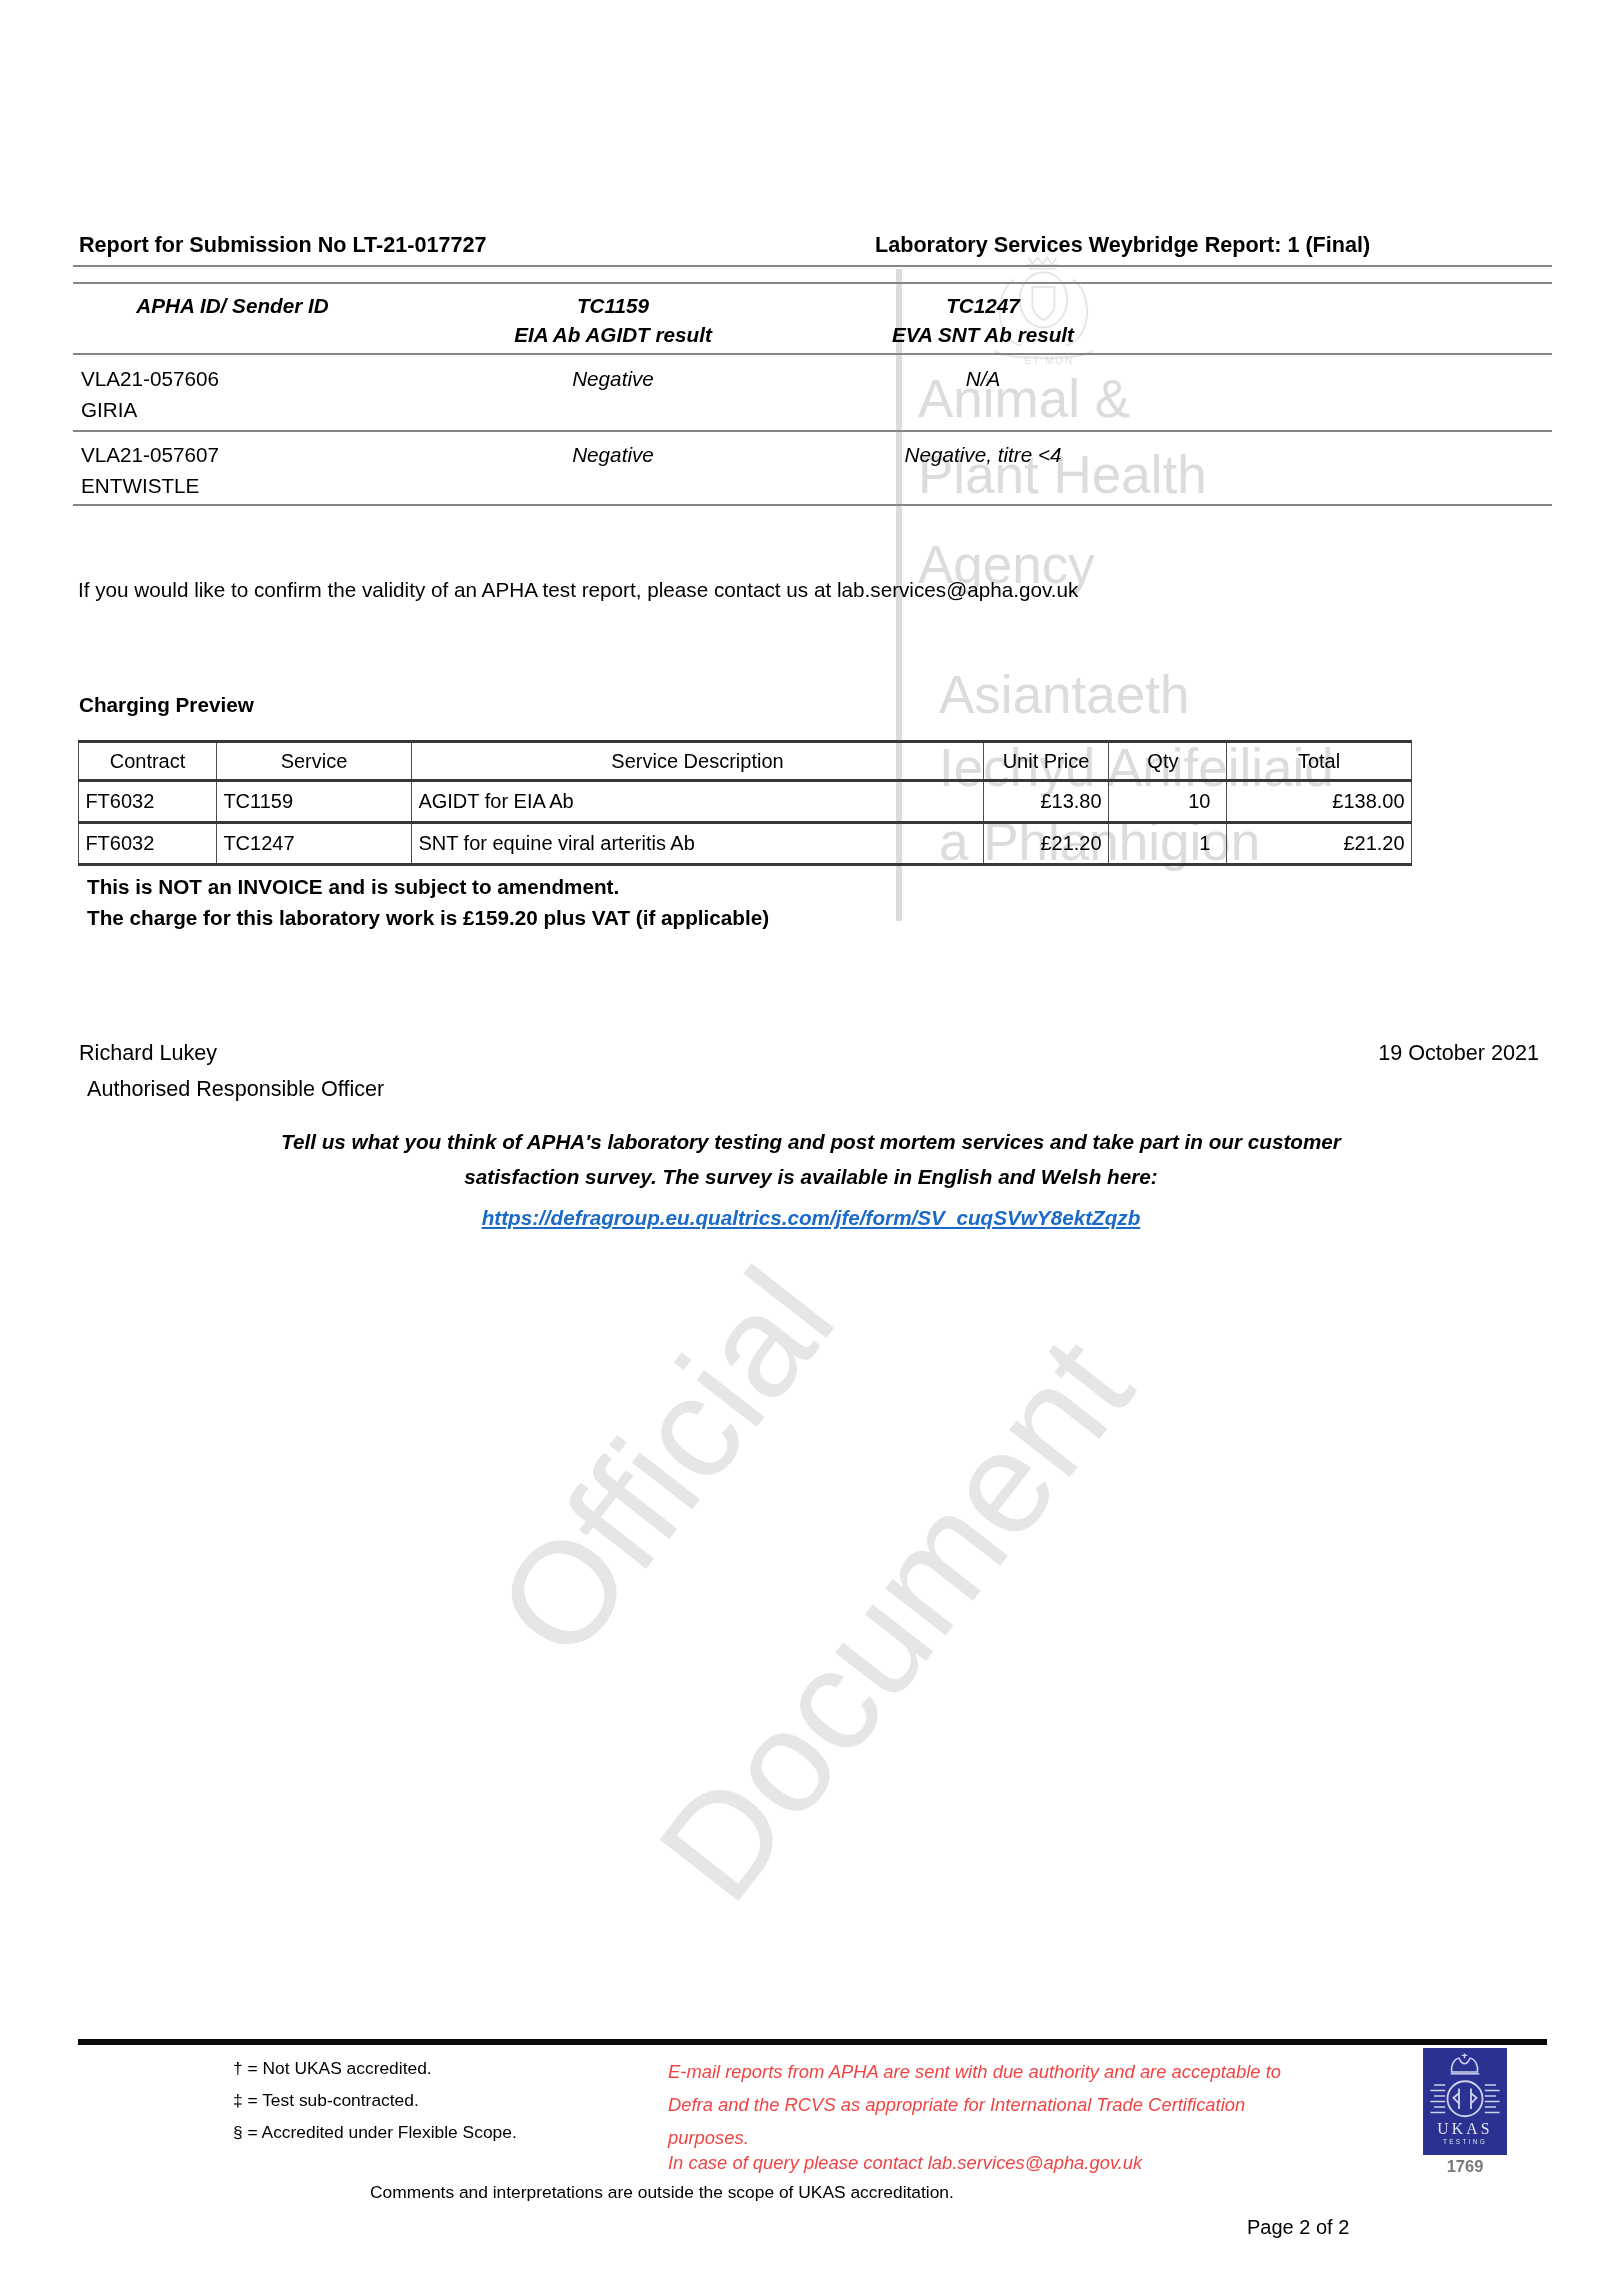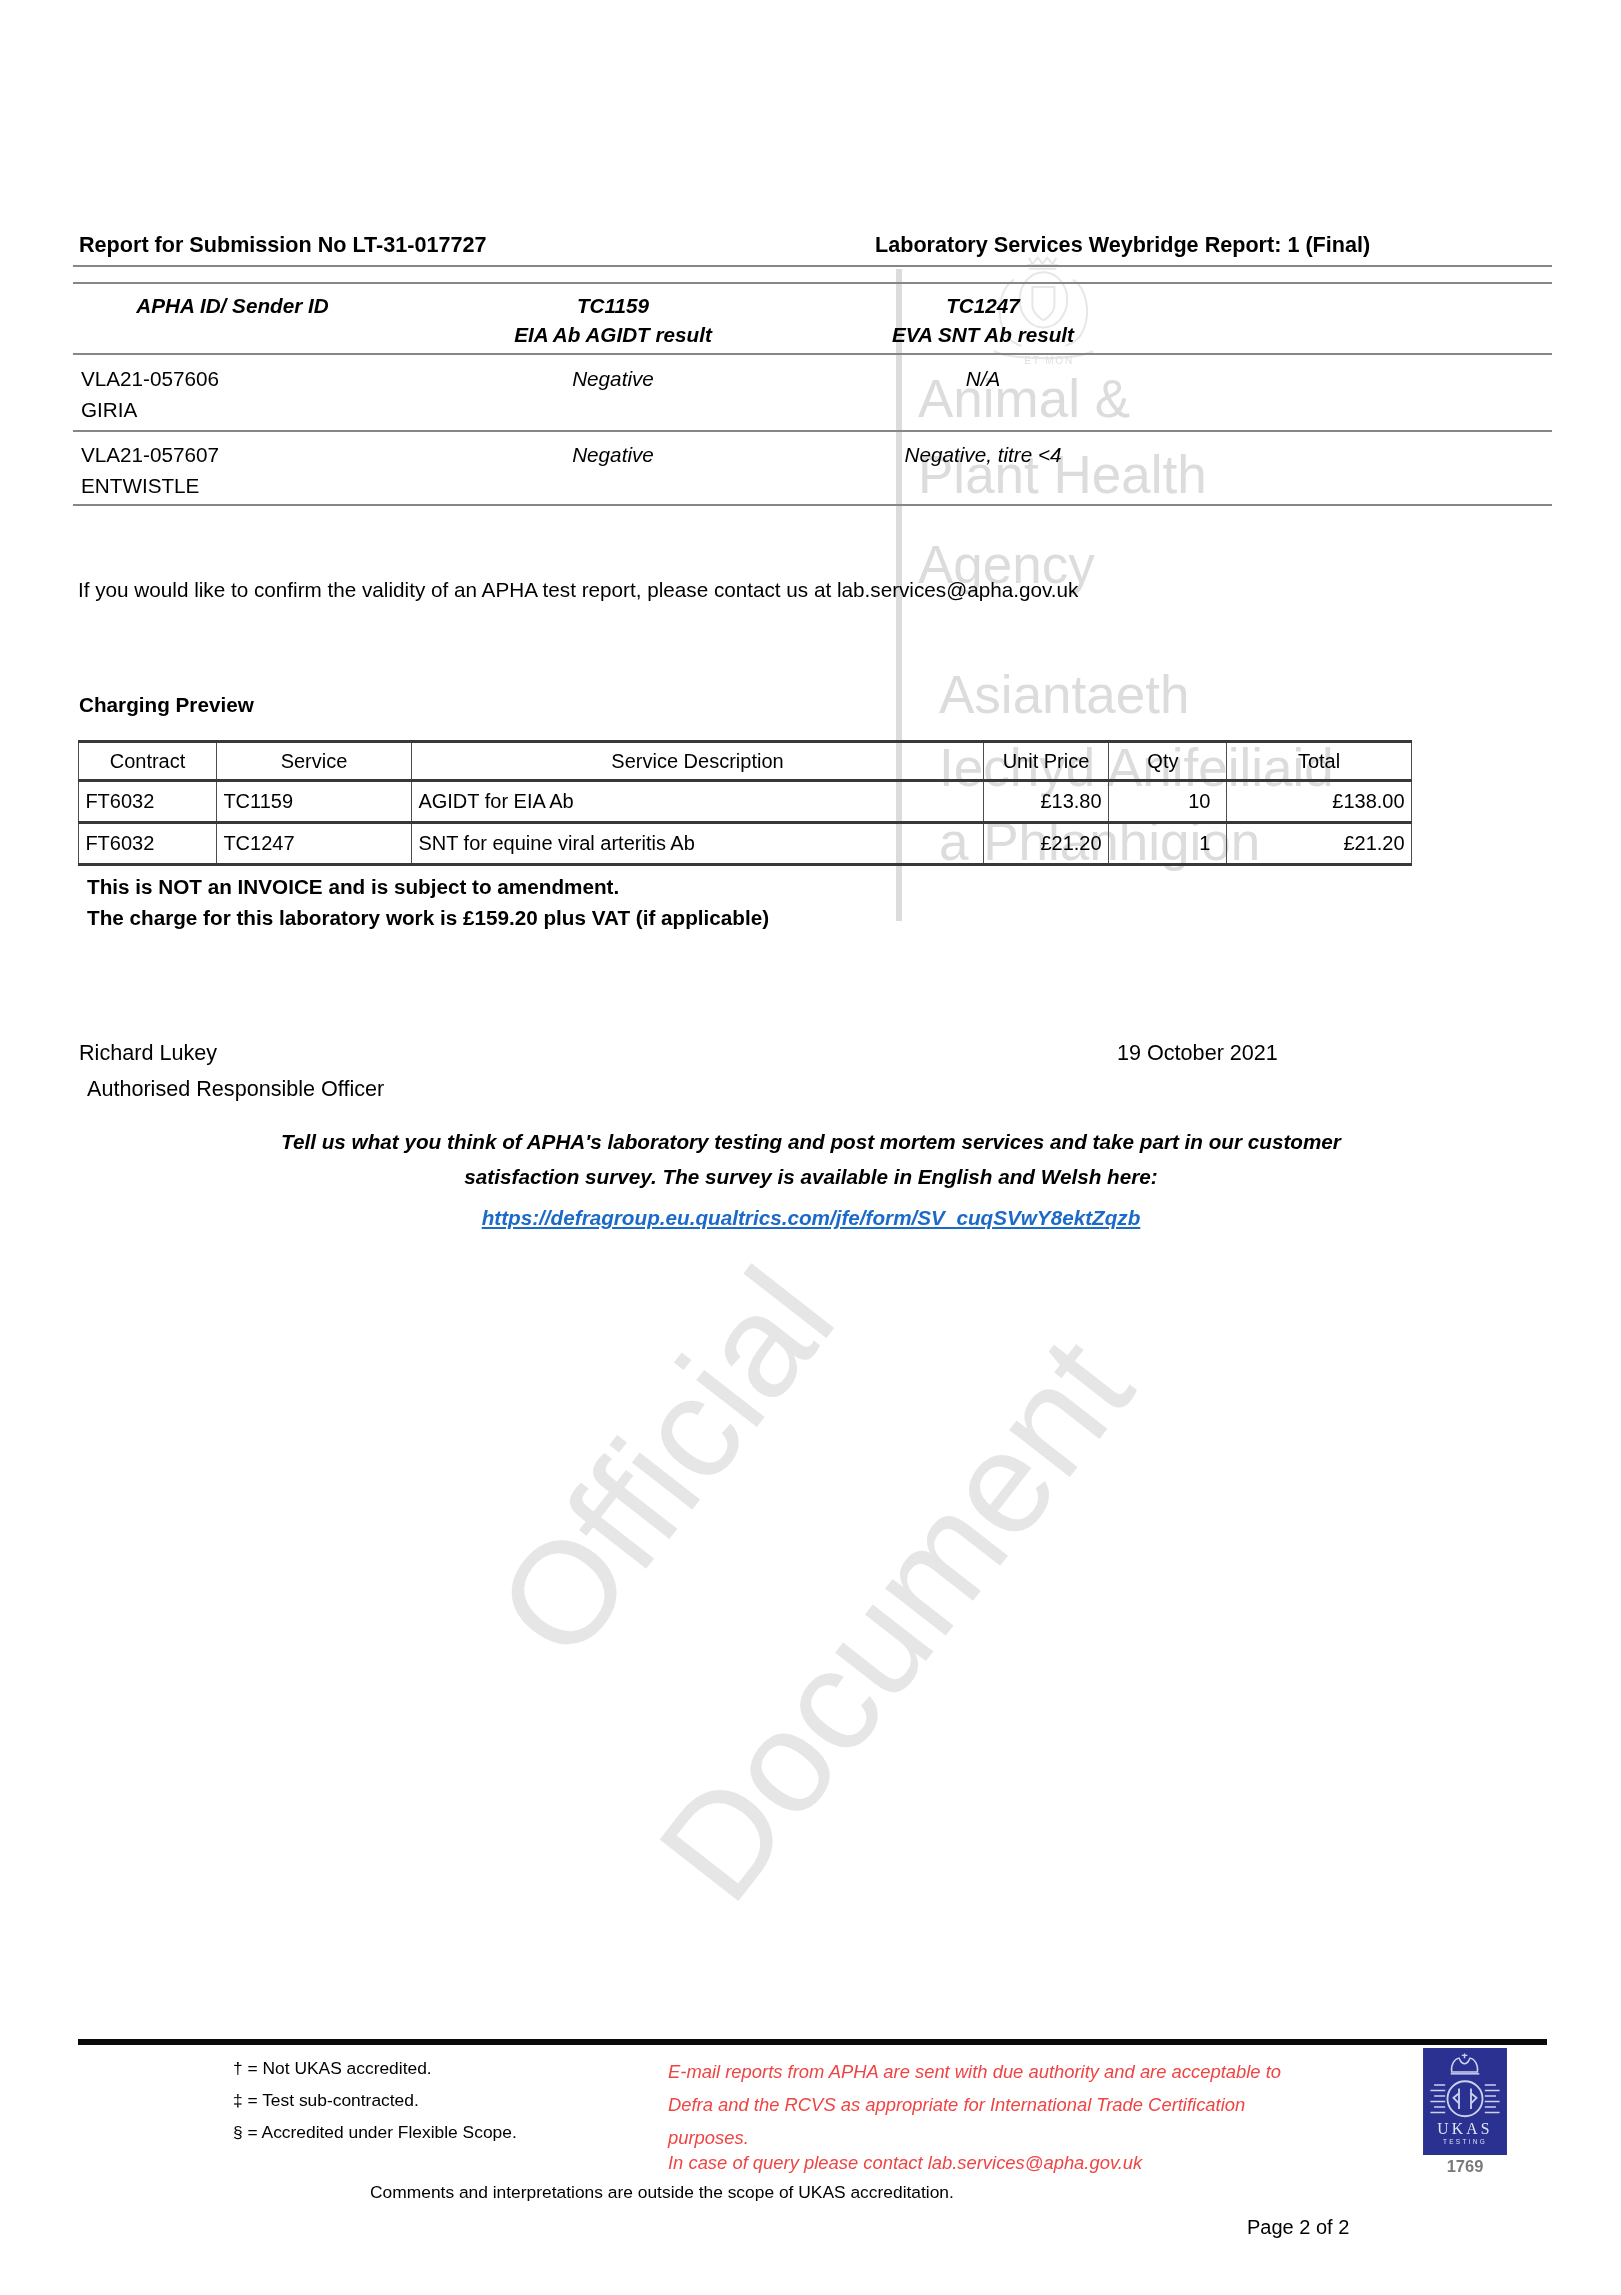--- a/index.html
+++ b/index.html
@@ -1,21 +1,21 @@
 <!DOCTYPE html>
 <html style="font-size:7.3px"><head>
 <meta charset="utf-8">
 <style>
   html,body{margin:0;padding:0;background:#ffffff;}
   .page{position:relative;width:1622px;height:2295px;background:#ffffff;overflow:hidden;
         font-family:"Liberation Sans","DejaVu Sans",sans-serif;color:#000;}
   .abs{position:absolute;}
   .b{font-weight:bold;}
   .fs47{font-size:21.6px;} .fs45{font-size:20.7px;} .fs38{font-size:17.4px;} .fs40{font-size:18.4px;} .fs44{font-size:20px;}
-  .ctr{text-align:center;font-style:italic;} .rgt{}
+  .ctr{text-align:center;font-style:italic;} .rgt{text-align:right;}
   .nowrap{white-space:nowrap;}
   .rule{position:absolute;left:73px;width:1479px;height:1.8px;background:#868686;}
   
   .wm-layer{position:absolute;inset:0;z-index:0;padding-left:8px;}
   .content{position:absolute;inset:0;z-index:2;}
   .wm-line{position:absolute;font-size:53px;color:#dcdcdc;white-space:nowrap;line-height:1;}
   .wm-bar{position:absolute;left:896px;top:269px;width:5.5px;height:652px;background:#dcdcdc;}
   .wm-diag{position:absolute;width:735px;text-align:center;font-size:145px;color:#e6e6e6;
            line-height:1;transform:rotate(-52deg);white-space:nowrap;}
   
@@ -64,21 +64,21 @@
     <div class="wm-line" style="left:939px;top:668px;">Asiantaeth</div>
     <div class="wm-line" style="left:939px;top:741px;">Iechyd Anifeiliaid</div>
     <div class="wm-line" style="left:939px;top:815px;">a Phlanhigion</div>
 
     <div class="wm-diag" style="left:298px;top:1391px;">Official</div>
     <div class="wm-diag" style="left:528px;top:1547px;">Document</div>
   </div>
 
   <div class="content">
 
-    <div class="abs b fs47 nowrap" style="left:79px;top:232px;">Report for Submission No LT-31-017727</div>
+    <div class="abs b fs47 nowrap" style="left:79px;top:232px;">Report for Submission No LT-21-017727</div>
     <div class="abs b fs47 nowrap" style="left:875px;top:232px;">Laboratory Services Weybridge Report: 1 (Final)</div>
 
     <div class="rule" style="top:265px;"></div>
     <div class="rule" style="top:282px;"></div>
 
     <div class="abs b fs45 ctr" style="left:81px;top:294px;width:303px;">APHA ID/ Sender ID</div>
     <div class="abs b fs45 ctr" style="left:443px;top:294px;width:340px;">TC1159</div>
     <div class="abs b fs45 ctr" style="left:443px;top:323px;width:340px;">EIA Ab AGIDT result</div>
     <div class="abs b fs45 ctr" style="left:813px;top:294px;width:340px;">TC1247</div>
     <div class="abs b fs45 ctr" style="left:813px;top:323px;width:340px;">EVA SNT Ab result</div>

